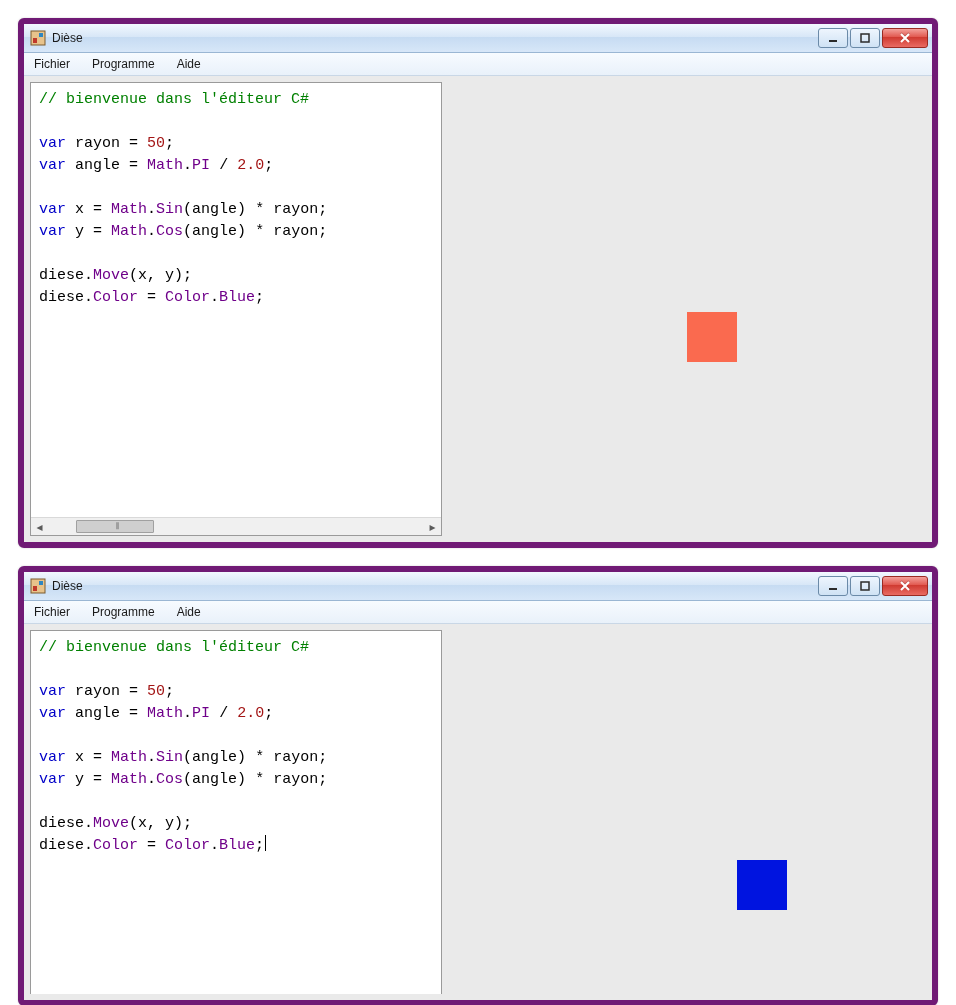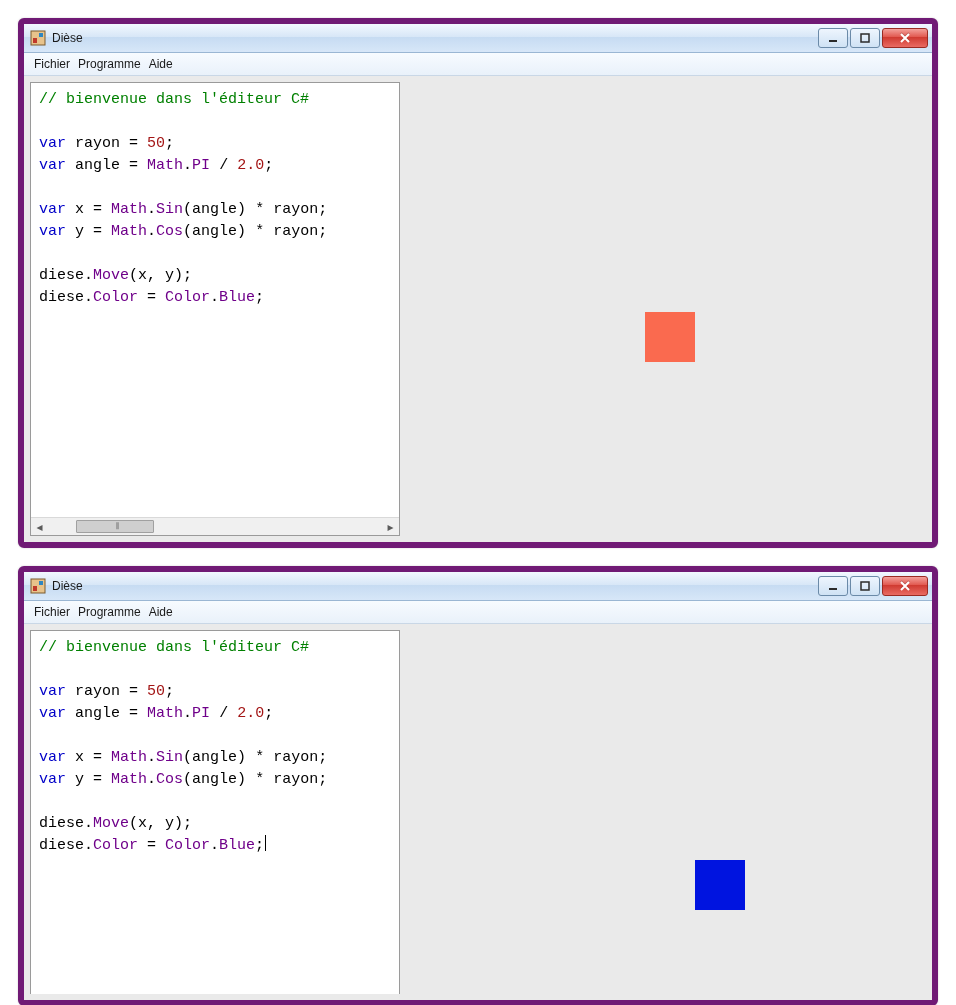--- a/index.html
+++ b/index.html
@@ -64,33 +64,34 @@
     width: 44px;
   }
   .win-btn.close svg { filter: drop-shadow(0 -1px 0 rgba(0,0,0,0.2)); }
   .menubar {
     height: 22px;
     background: linear-gradient(to bottom, #f7fbff, #e9f1fa);
     border-bottom: 1px solid #c9d7e6;
     display: flex;
     align-items: center;
     padding: 0 6px;
+    gap: 14px;
     font-size: 12px;
     color: #1a1a1a;
   }
   .menubar span {
     padding: 2px 4px;
   }
   .client {
     display: flex;
     background: #eaeaea;
   }
   .editor-wrap {
     margin: 6px;
-    width: 370px;
+    width: 412px;
     border: 1px solid #9a9a9a;
     background: #ffffff;
     display: flex;
     flex-direction: column;
     box-sizing: border-box;
   }
   .editor {
     flex: 1;
     padding: 6px 8px;
     font-family: Consolas, "Courier New", monospace;

